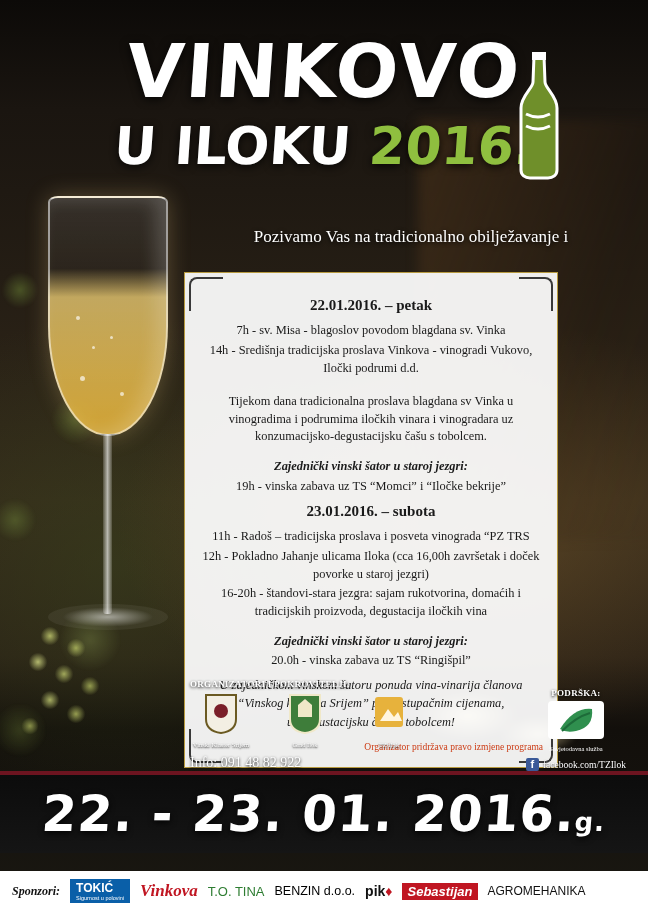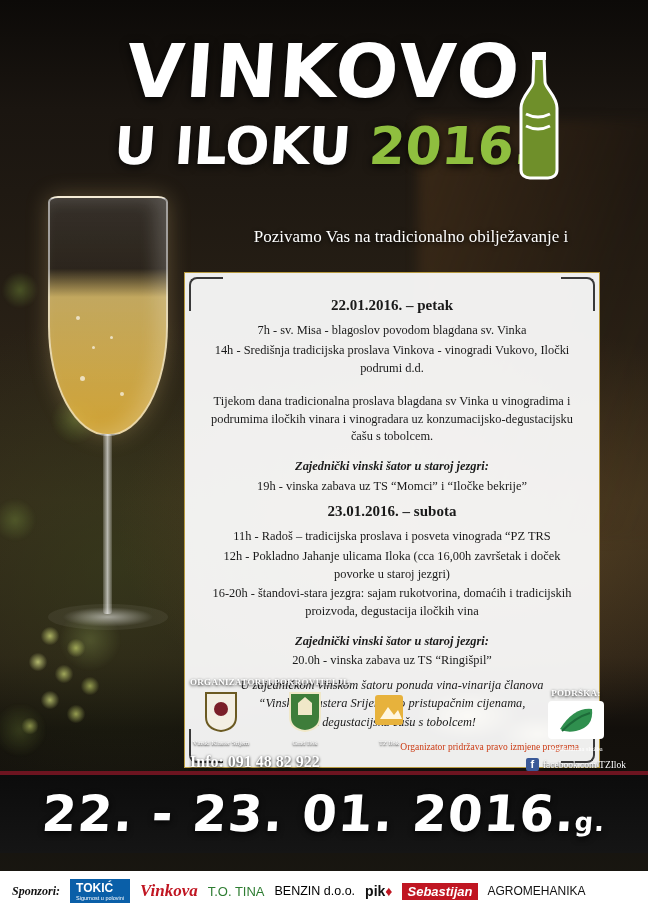--- a/index.html
+++ b/index.html
@@ -113,25 +113,25 @@
   
   .invite {
     position: absolute; left: 196px; top: 225px; width: 430px;
     color: #fff; font-size: 17px; line-height: 1.45; text-align: center;
     text-shadow: 0 1px 4px rgba(0,0,0,0.9);
     z-index: 5;
   }
 
   
   .panel {
-    position: absolute; left: 184px; top: 272px; width: 416px; height: 496px;
+    position: absolute; left: 184px; top: 272px; width: 374px; height: 496px;
     background: rgba(255,255,255,0.93);
     border: 1px solid #b79a3f;
     z-index: 4;
-    padding: 16px 20px 8px;
+    padding: 16px 14px 8px;
     color: #1a1a1a;
     font-size: 12.4px;
     line-height: 1.42;
     text-align: center;
   }
   .panel .corner {
     position: absolute; width: 34px; height: 34px; border-color: #b08f33; opacity: .85;
   }
   .corner.tl { left: 4px; top: 4px; border-left: 2px solid; border-top: 2px solid; border-radius: 8px 0 0 0; }
   .corner.tr { right: 4px; top: 4px; border-right: 2px solid; border-top: 2px solid; border-radius: 0 8px 0 0; }
@@ -149,21 +149,21 @@
   
   .orgs { position: absolute; left: 190px; bottom: 140px; width: 436px; z-index: 5; color: #fff; }
   .orgs-row { display: flex; align-items: flex-end; justify-content: space-between; }
   .orgs-label { font-size: 9px; font-weight: bold; letter-spacing: .3px; color: #fff; text-shadow: 0 1px 3px #000; }
   .logo-row { display: flex; gap: 22px; align-items: flex-end; margin-top: 4px; }
   .logo { text-align: center; width: 62px; }
   .logo .shield { width: 34px; height: 42px; margin: 0 auto 2px; }
   .logo .cap { font-size: 6.5px; color: #fff; text-shadow: 0 1px 2px #000; line-height: 1.15; }
   .support { text-align: center; }
   .support .cap { font-size: 6.5px; color: #fff; margin-top: 2px; }
-  .info { margin-top: 7px; font-size: 16px; font-weight: bold; color: #fff; text-shadow: 0 1px 3px #000; }
+  .info { margin-top: 7px; font-size: 14px; font-weight: normal; color: #fff; text-shadow: 0 1px 3px #000; }
   .fb { display: flex; align-items: center; gap: 4px; margin-top: 6px; justify-content: flex-end; }
   .fb-badge { width: 13px; height: 13px; background: #3b5998; color: #fff; font-family: "Liberation Sans", sans-serif;
               font-weight: bold; font-size: 11px; line-height: 13px; text-align: center; border-radius: 2px; }
   .fb-text { font-size: 9.5px; color: #fff; text-shadow: 0 1px 2px #000; }
 
   
   .date-band {
     position: absolute; left: 0; bottom: 58px; width: 648px; height: 78px;
     background: linear-gradient(180deg, #0c0c0c, #151515);
     display: flex; align-items: center; justify-content: center;

